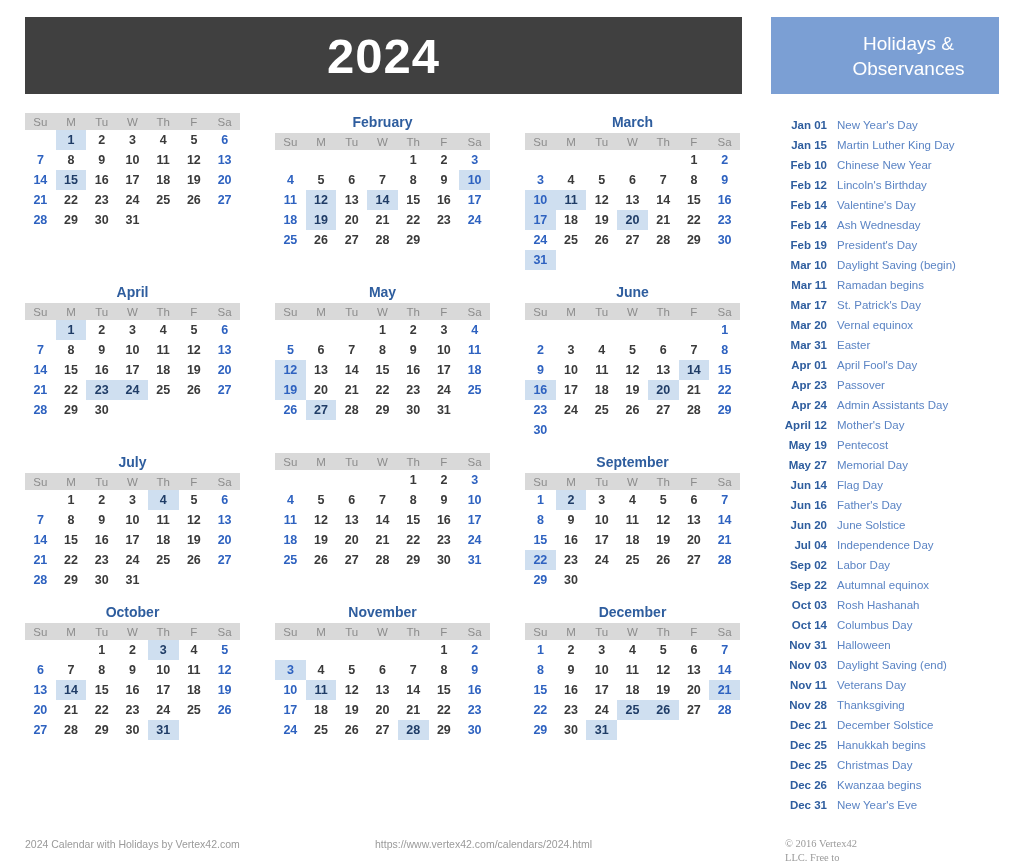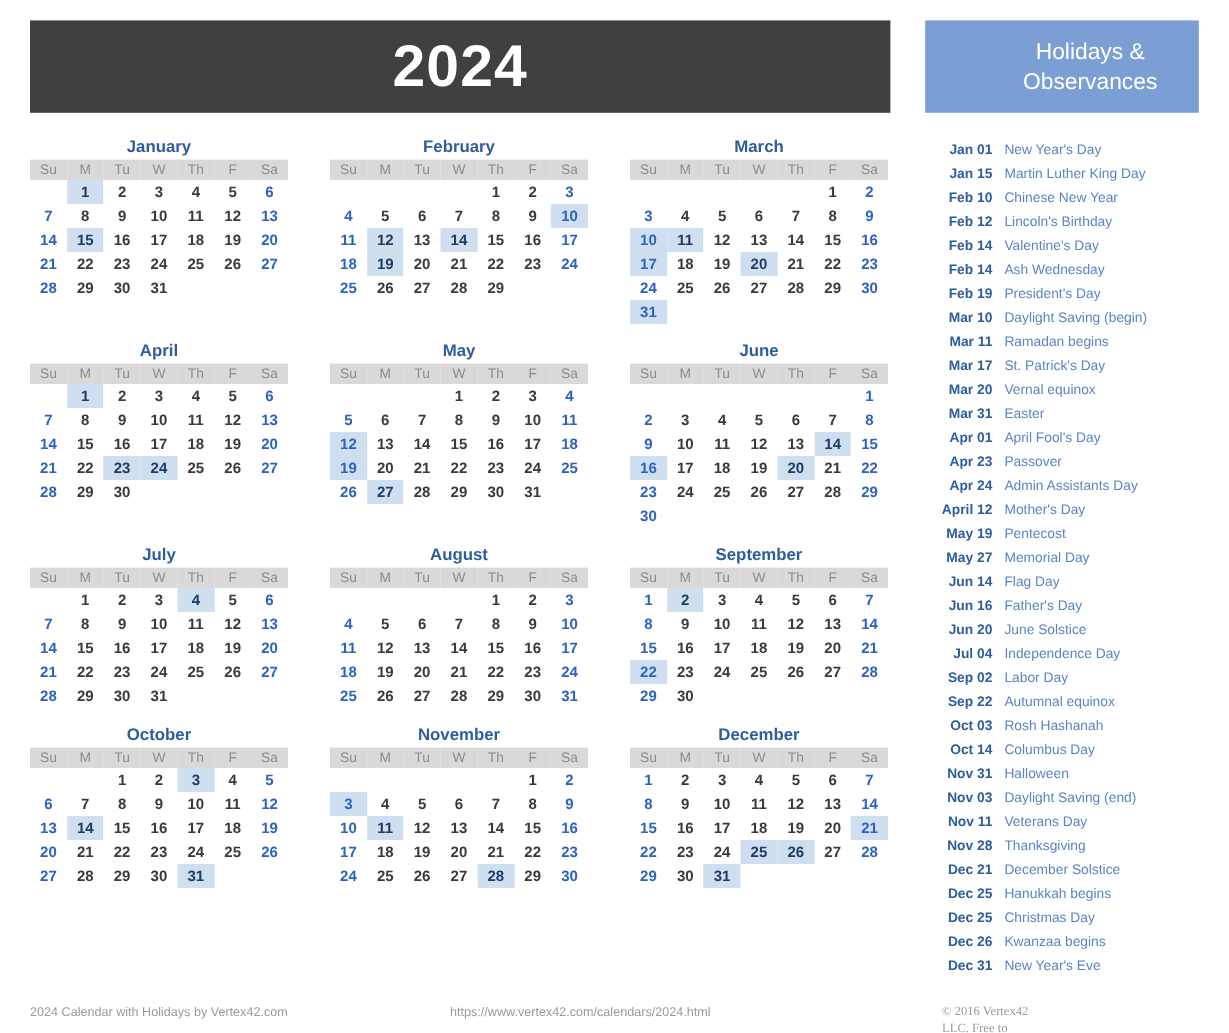--- a/index.html
+++ b/index.html
@@ -181,21 +181,20 @@
   </div>
   <div id="holidays-banner">
     <div class="holidays-banner-line">Holidays &amp;</div>
     <div class="holidays-banner-line">Observances</div>
   </div>
 </div>
 
 <div id="months-area">
     <div class="month-row">
       <div class="month">
-        <div class="month-name">January</div>
         <table class="month-table">
           <thead>
             <tr>
               <th>Su</th>
               <th>M</th>
               <th>Tu</th>
               <th>W</th>
               <th>Th</th>
               <th>F</th>
               <th>Sa</th>
@@ -644,21 +643,20 @@
               <td class="">30</td>
               <td class="">31</td>
               <td class="empty"></td>
               <td class="empty"></td>
               <td class="empty"></td>
             </tr>
           </tbody>
         </table>
       </div>
       <div class="month">
-        <div class="month-name">August</div>
         <table class="month-table">
           <thead>
             <tr>
               <th>Su</th>
               <th>M</th>
               <th>Tu</th>
               <th>W</th>
               <th>Th</th>
               <th>F</th>
               <th>Sa</th>

